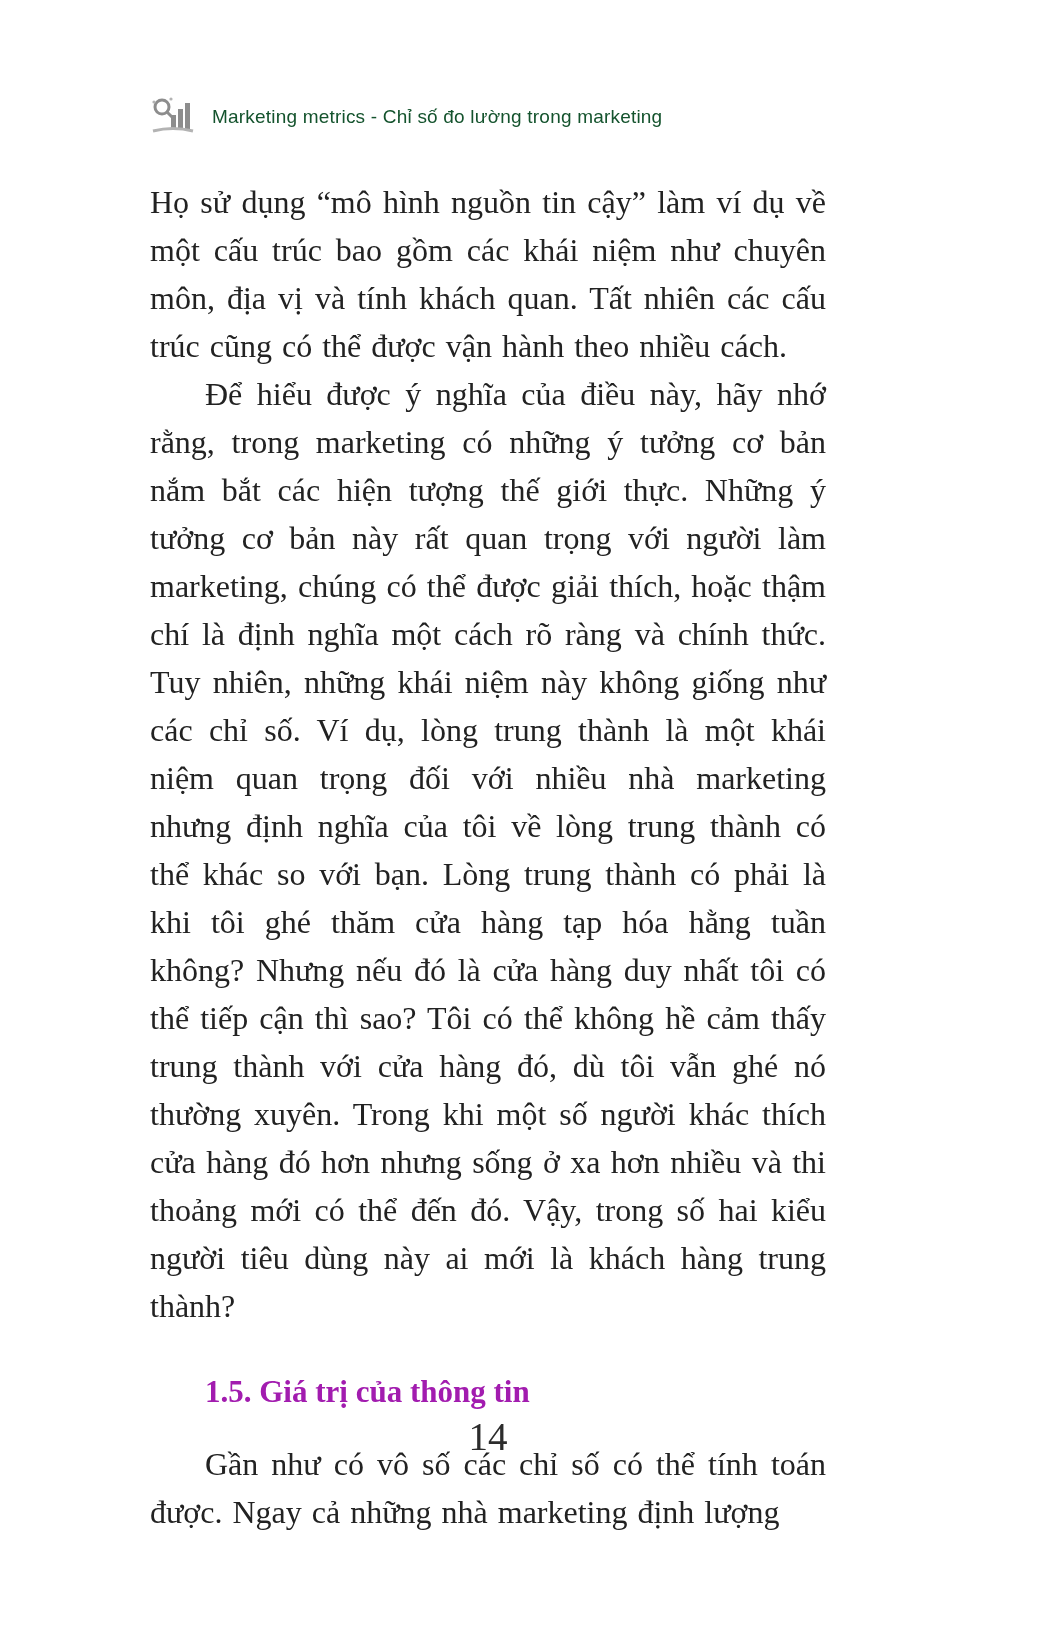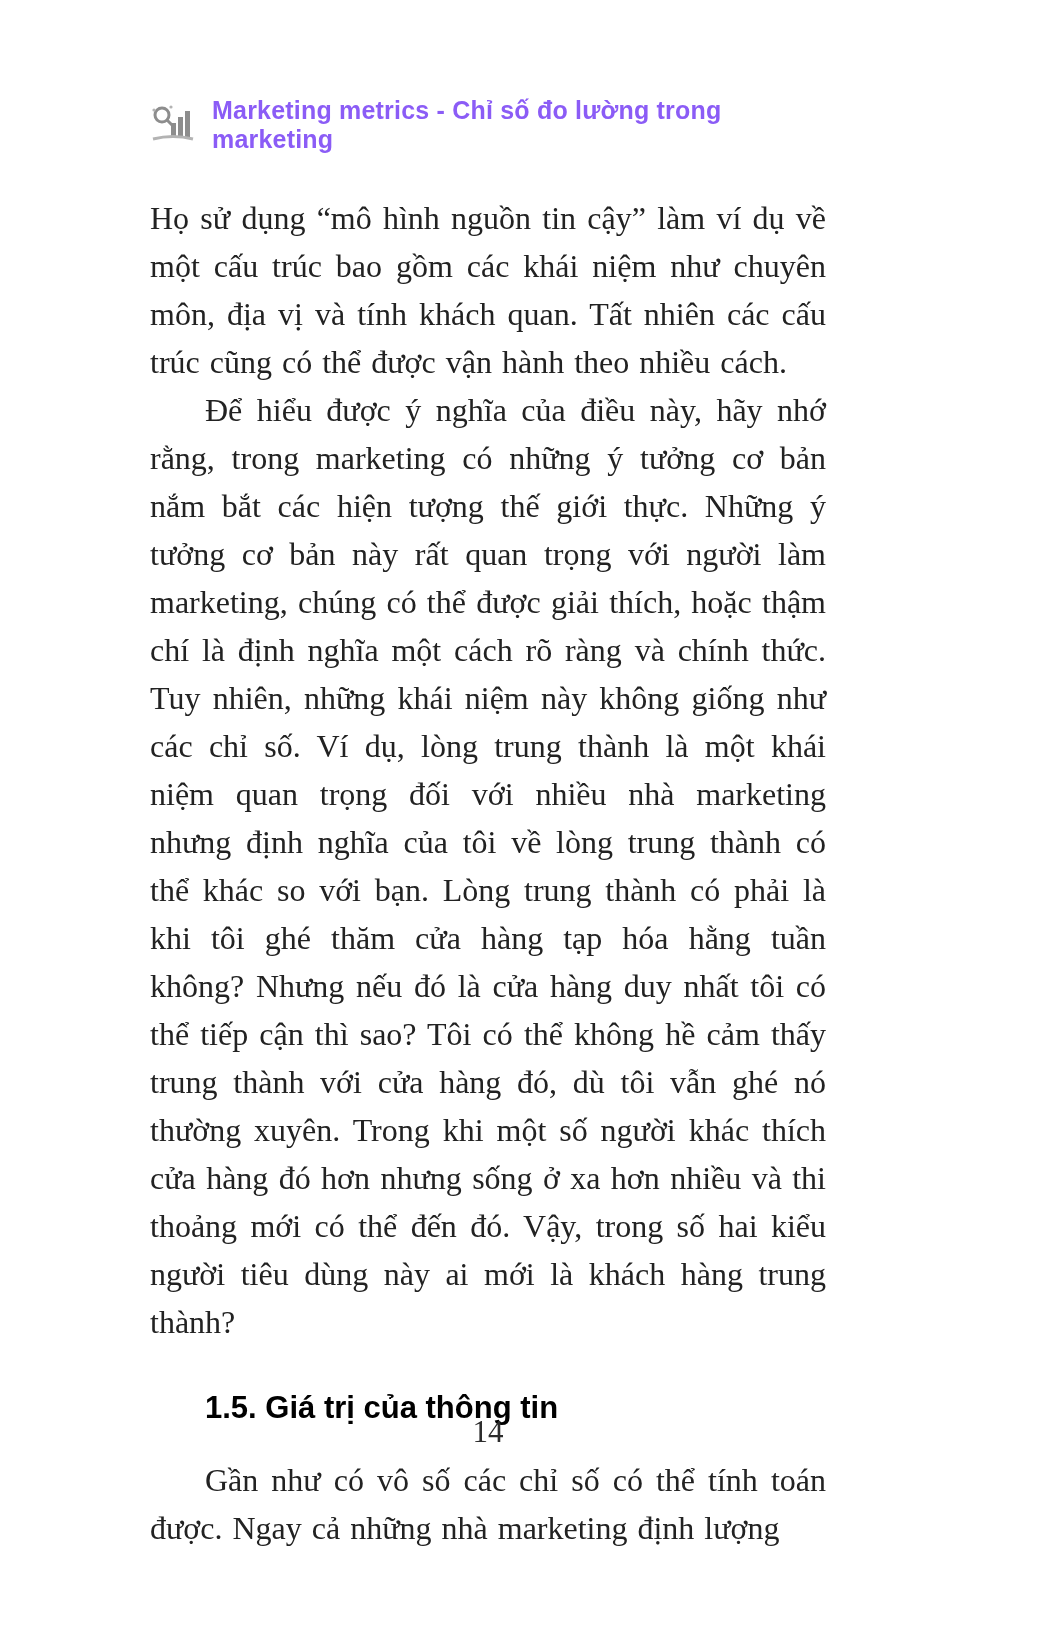--- a/index.html
+++ b/index.html
@@ -28,49 +28,49 @@
   }
   .logo {
     flex: 0 0 auto;
     width: 46px;
     height: 42px;
     display: inline-flex;
     align-items: center;
     justify-content: center;
   }
   .header-title {
-    font-size: 25px;
-    font-weight: 700;
-    color: #8b5cf6;
+    font-size: 19px;
+    font-weight: 400;
+    color: #14532d;
     letter-spacing: 0.2px;
   }
   .body-par {
     font-size: 32px;
     line-height: 48px;
     text-align: justify;
     text-indent: 55px;
     word-spacing: 2px;
     color: #222222;
   }
   .body-par.no-indent { text-indent: 0; }
   .body-par + .body-par { margin-top: 0; }
   .section-heading {
-    font-family: Liberation Sans, sans-serif;
+    font-family: Liberation Serif, serif;
     font-size: 31px;
     font-weight: 700;
-    color: #000000;
+    color: #a21caf;
     margin: 44px 0 30px 55px;
   }
   .page-number {
     position: absolute;
     left: 150px;
     width: 676px;
     top: 1414px;
     text-align: center;
-    font-size: 31px;
+    font-size: 39px;
     color: #2c2c2c;
     font-family: "Liberation Serif", serif;
   }
 </style>
 </head>
 <body>
 
 <div class="page">
 
   <div class="content">

